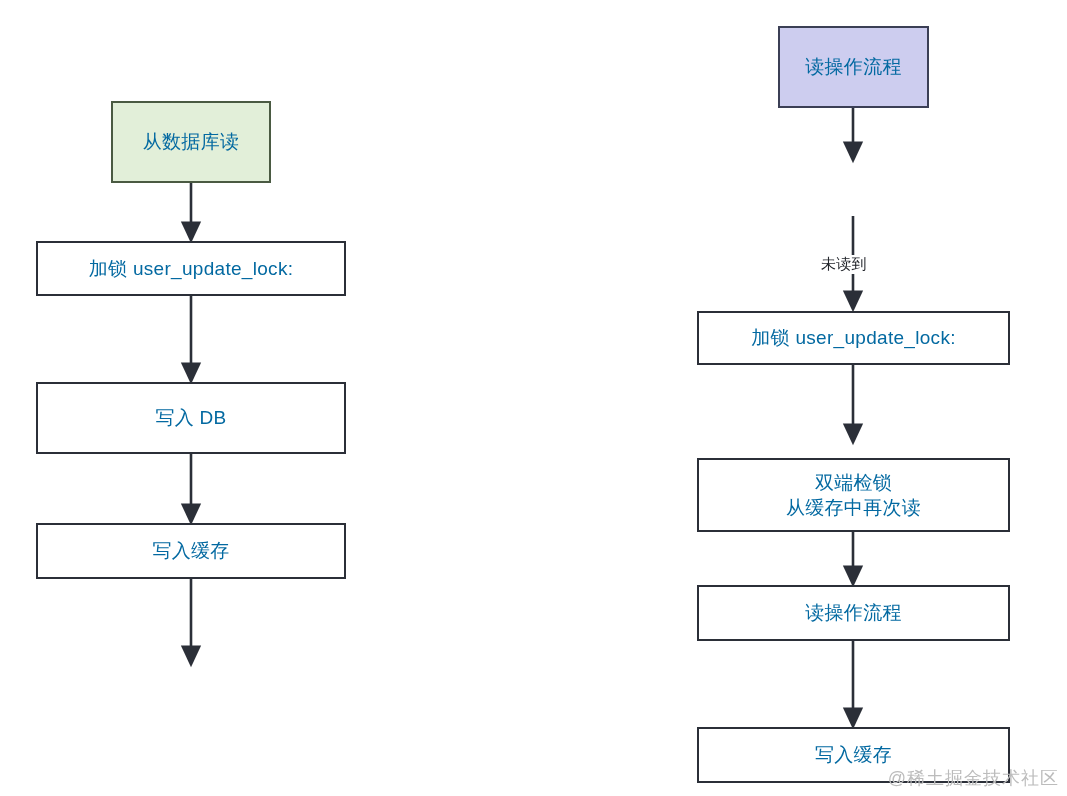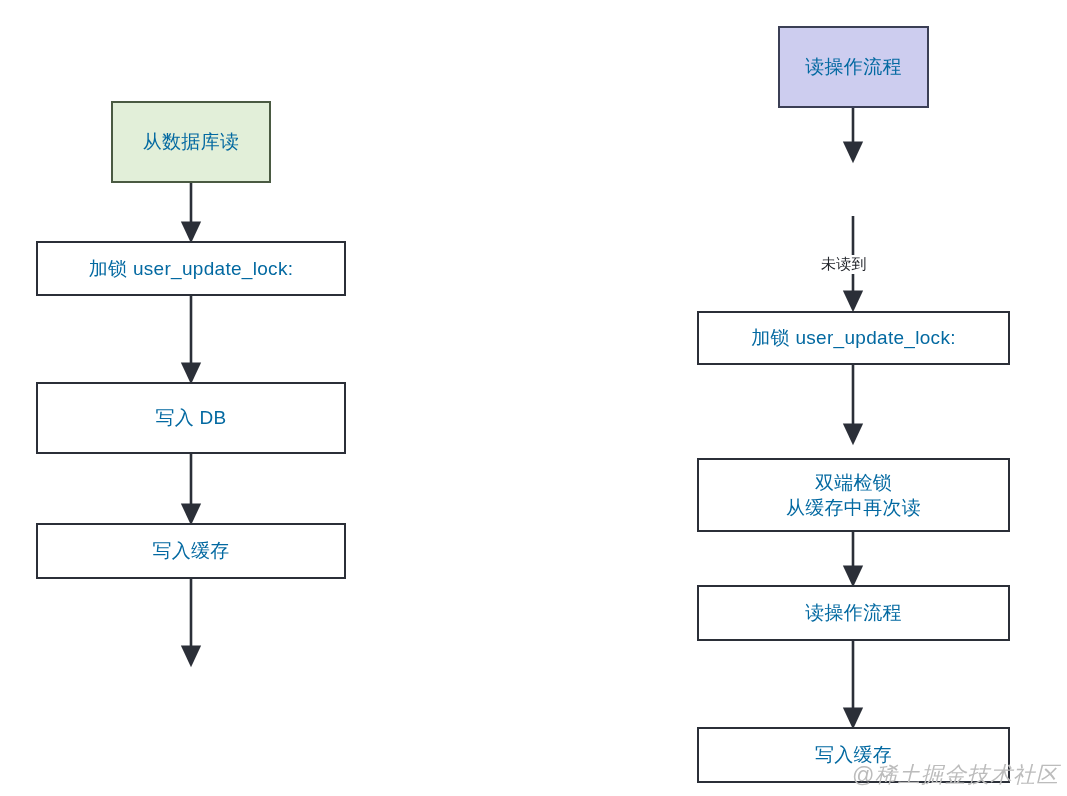--- a/index.html
+++ b/index.html
@@ -54,25 +54,24 @@
     left: 0;
     top: 0;
     width: 1067px;
     height: 796px;
     pointer-events: none;
   }
   .watermark {
     position: absolute;
     right: 8px;
     bottom: 6px;
-    font-size: 22px;
+    font-size: 18px;
     color: #bcbcbc;
     letter-spacing: 1px;
     white-space: nowrap;
-    font-style: italic;
   }
 </style>
 </head>
 <body>
 
 <div id="canvas">
 
   <svg class="arrow-svg" viewBox="0 0 1067 796">
     <defs>
       <marker id="arrowhead" markerWidth="9" markerHeight="9" refX="5.2" refY="4.5" orient="auto" markerUnits="strokeWidth">

